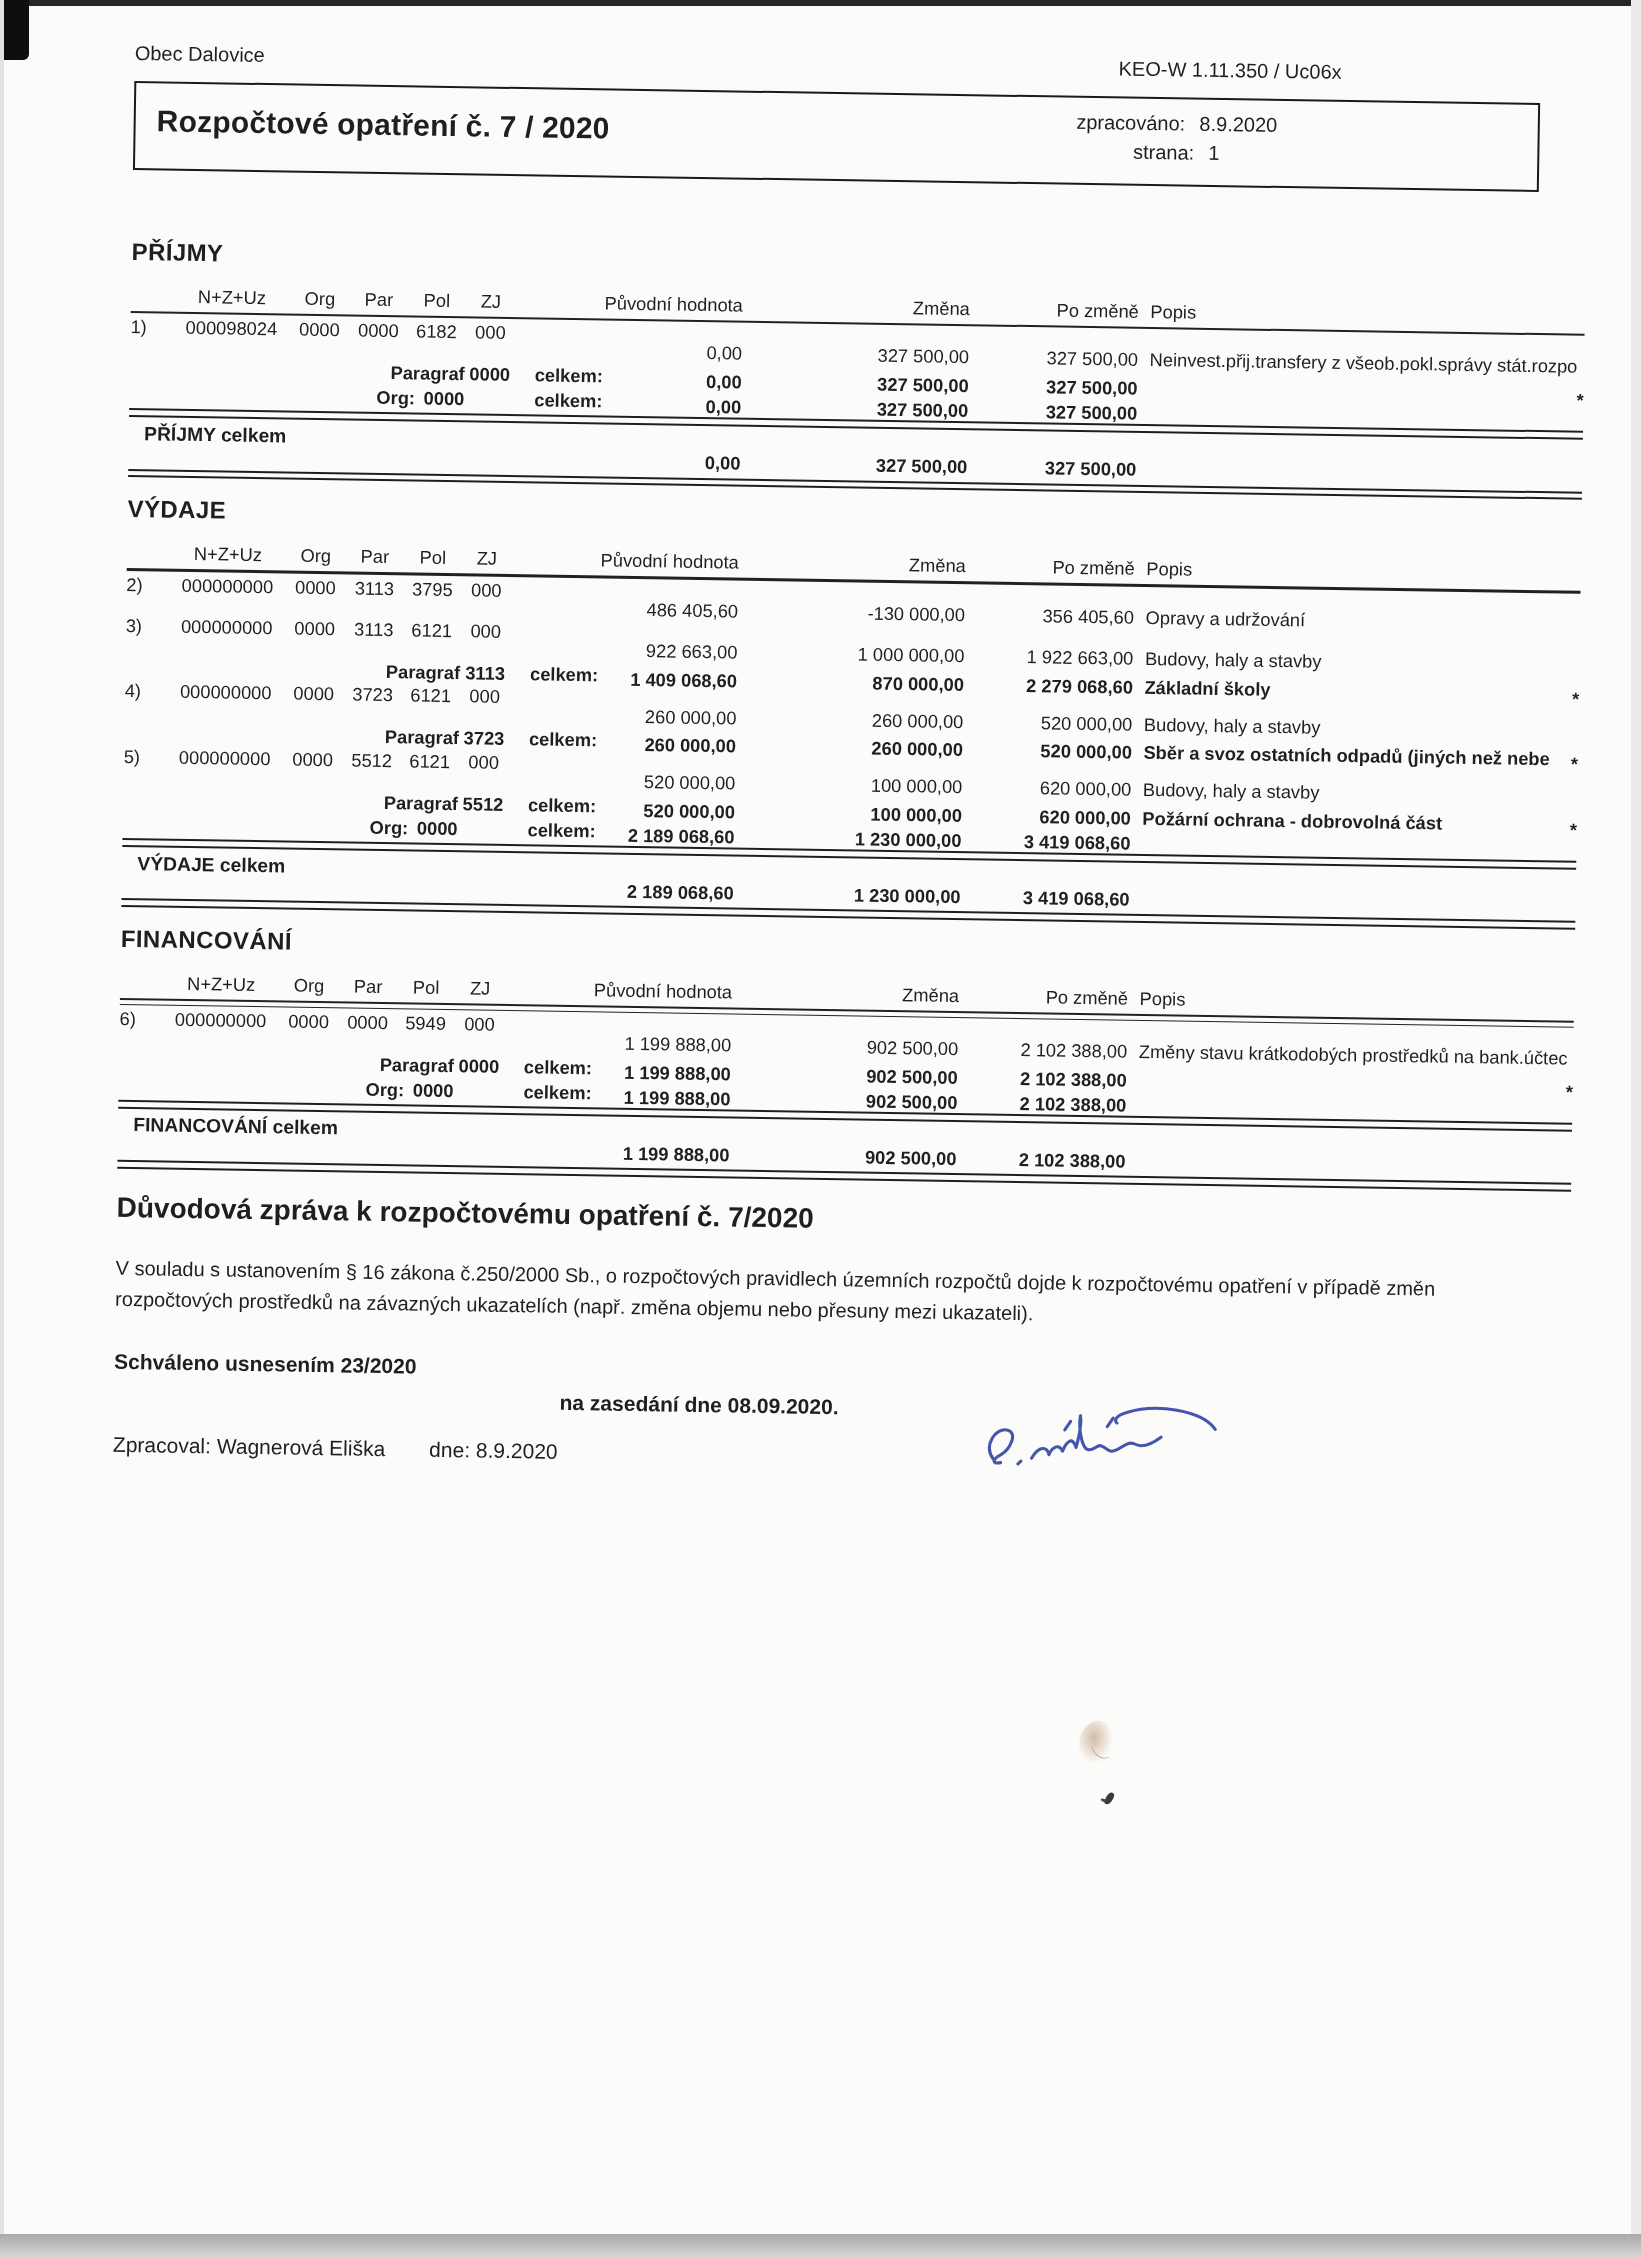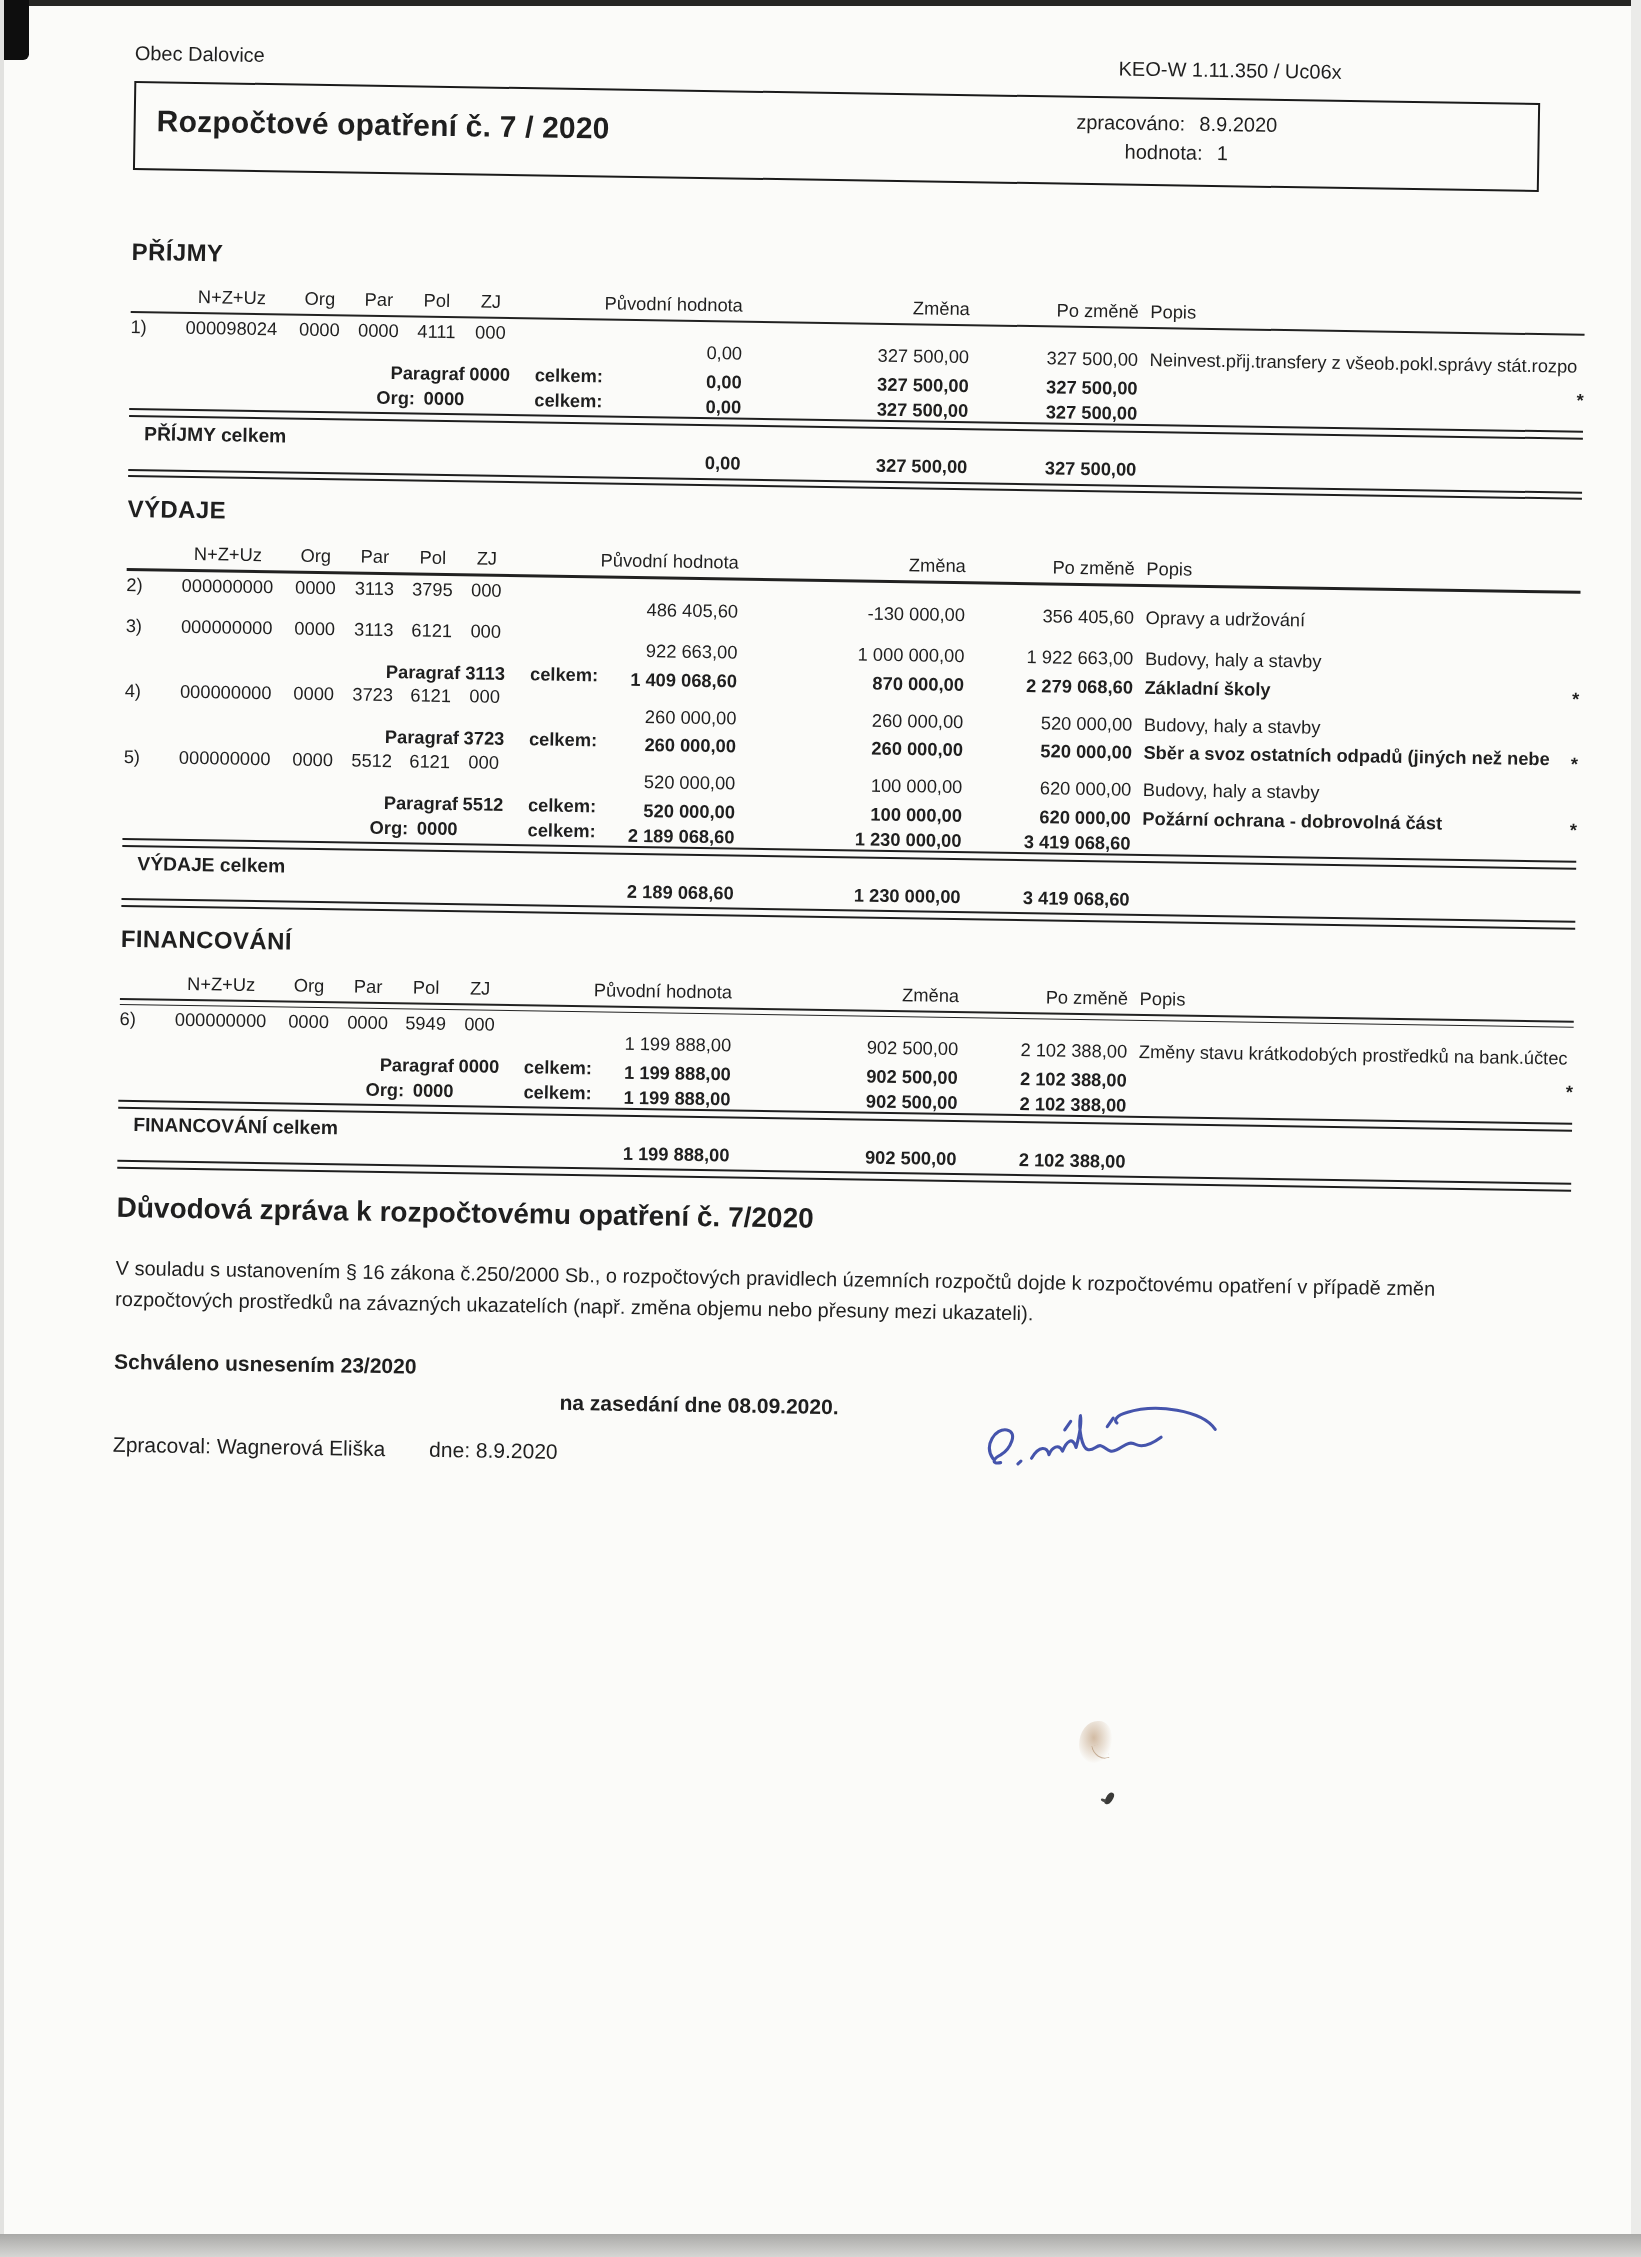--- a/index.html
+++ b/index.html
@@ -76,21 +76,21 @@
     </div>
 
     <div class="title-box">
       <span class="doc-title">Rozpočtové opatření č. 7 / 2020</span>
       <div class="box-right">
         <div>
           <span>zpracováno:</span>
           <span class="ml">8.9.2020</span>
         </div>
         <div>
-          <span>hodnota:</span>
+          <span>strana:</span>
           <span class="ml">1</span>
         </div>
       </div>
     </div>
 
     <div id="sections">
         <section class="budget-section">
           <div class="sec-title">PŘÍJMY</div>
           <div class="grid tbl-head">
             <span class="c ce" style="grid-column: 2;">N+Z+Uz</span>
@@ -102,21 +102,21 @@
             <span class="c ra" style="grid-column: 8;">Změna</span>
             <span class="c ra" style="grid-column: 9;">Po změně</span>
             <span class="c pl" style="grid-column: 10;">Popis</span>
           </div>
           <div class="rule3"></div>
           <div class="grid r-codes">
             <span class="c " style="grid-column: 1;">1)</span>
             <span class="c ce" style="grid-column: 2;">000098024</span>
             <span class="c ce" style="grid-column: 3;">0000</span>
             <span class="c ce" style="grid-column: 4;">0000</span>
-            <span class="c ce" style="grid-column: 5;">4111</span>
+            <span class="c ce" style="grid-column: 5;">6182</span>
             <span class="c ce" style="grid-column: 6;">000</span>
           </div>
           <div class="grid r-vals">
             <span class="c ra" style="grid-column: 7;">0,00</span>
             <span class="c ra" style="grid-column: 8;">327 500,00</span>
             <span class="c ra" style="grid-column: 9;">327 500,00</span>
             <span class="c pl" style="grid-column: 10;">Neinvest.přij.transfery z všeob.pokl.správy stát.rozpo</span>
           </div>
           <div class="grid r-label">
             <span class="c ra b" style="grid-column: 4 / 6;">Paragraf</span>

